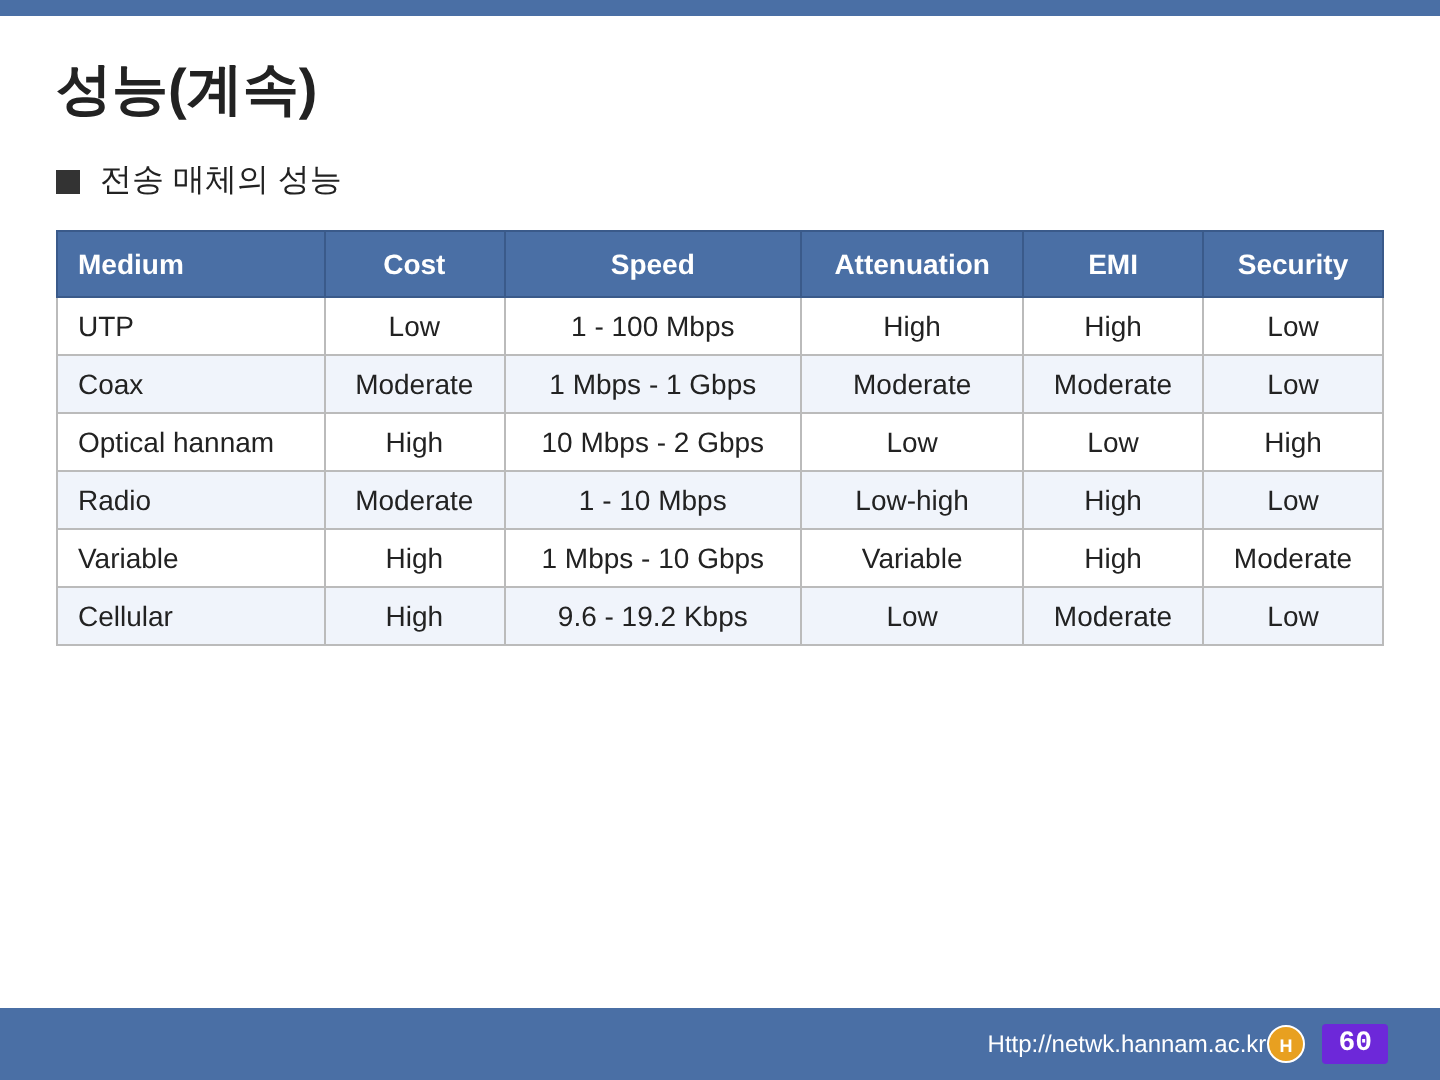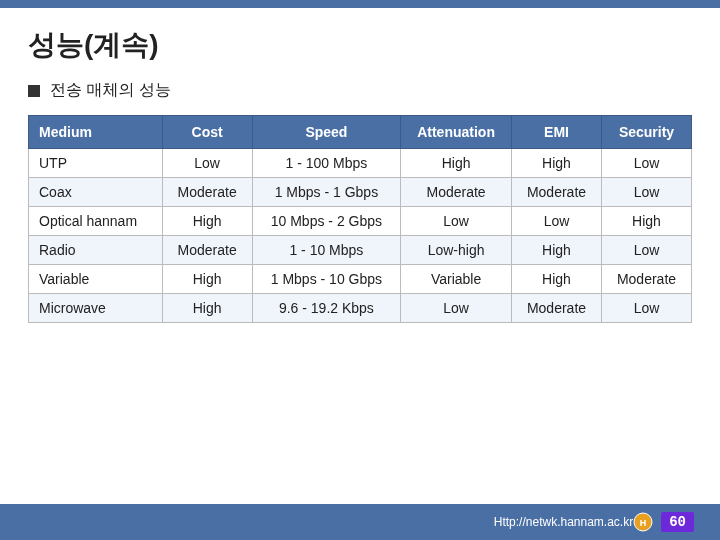--- a/index.html
+++ b/index.html
@@ -173,21 +173,21 @@
         </tr>
         <tr>
           <td>Variable</td>
           <td>High</td>
           <td>1 Mbps - 10 Gbps</td>
           <td>Variable</td>
           <td>High</td>
           <td>Moderate</td>
         </tr>
         <tr>
-          <td>Microwave</td>
+          <td>Cellular</td>
           <td>High</td>
           <td>9.6 - 19.2 Kbps</td>
           <td>Low</td>
           <td>Moderate</td>
           <td>Low</td>
         </tr>
       </tbody>
   </table>
 </div>
 

